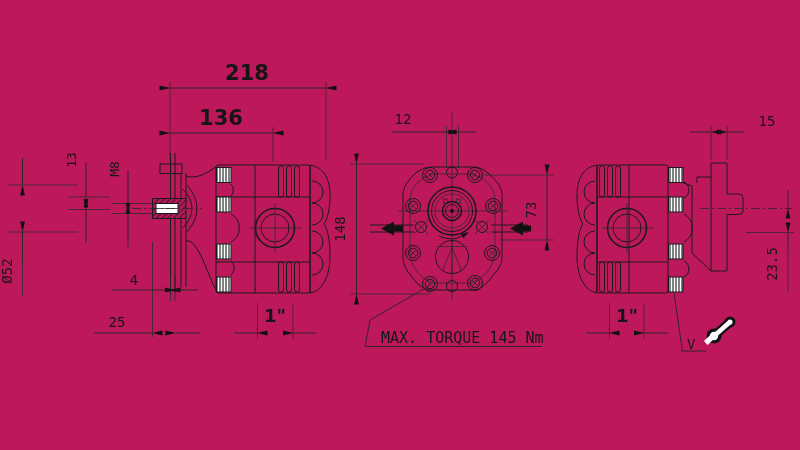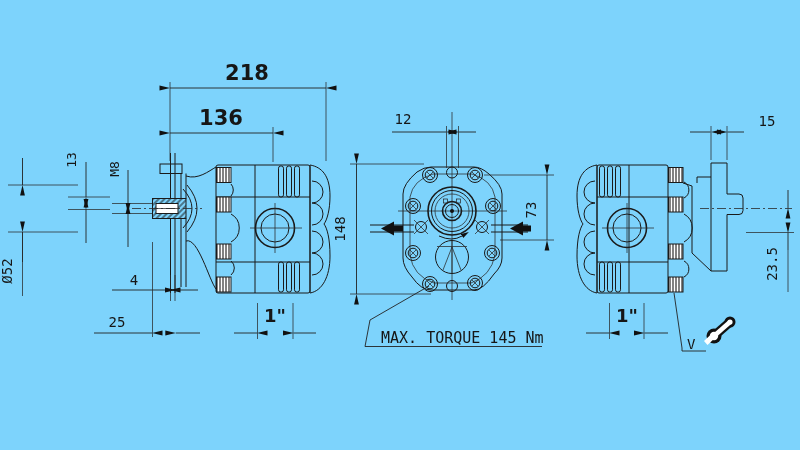--- a/index.html
+++ b/index.html
@@ -1,16 +1,16 @@
 <!DOCTYPE html>
 <html><head>
 <meta charset="utf-8">
 <style>
   html,body{margin:0;padding:0;background:#e8e8e8;}
-  .stage{width:800px;height:450px;background:#7dd3fc;position:relative;overflow:hidden;
+  .stage{width:800px;height:450px;background:#be185d;position:relative;overflow:hidden;
          font-family:"DejaVu Sans Mono", monospace;}
   svg{display:block}
   .ln{stroke:#1a1a1a;stroke-width:1;fill:none;}
   .ln2{stroke:#1a1a1a;stroke-width:1.6;fill:none;}
   .thin{stroke:#2a2a2a;stroke-width:.75;fill:none;}
   .dim{stroke:#222;stroke-width:.9;fill:none;}
   .cl{stroke:#2a2a2a;stroke-width:.8;fill:none;stroke-dasharray:9 3 2 3;}
   .solid{fill:#111;stroke:none;}
   text{fill:#161616;}
   .t-cad{font-family:"DejaVu Sans Mono",monospace;font-size:13px;}

